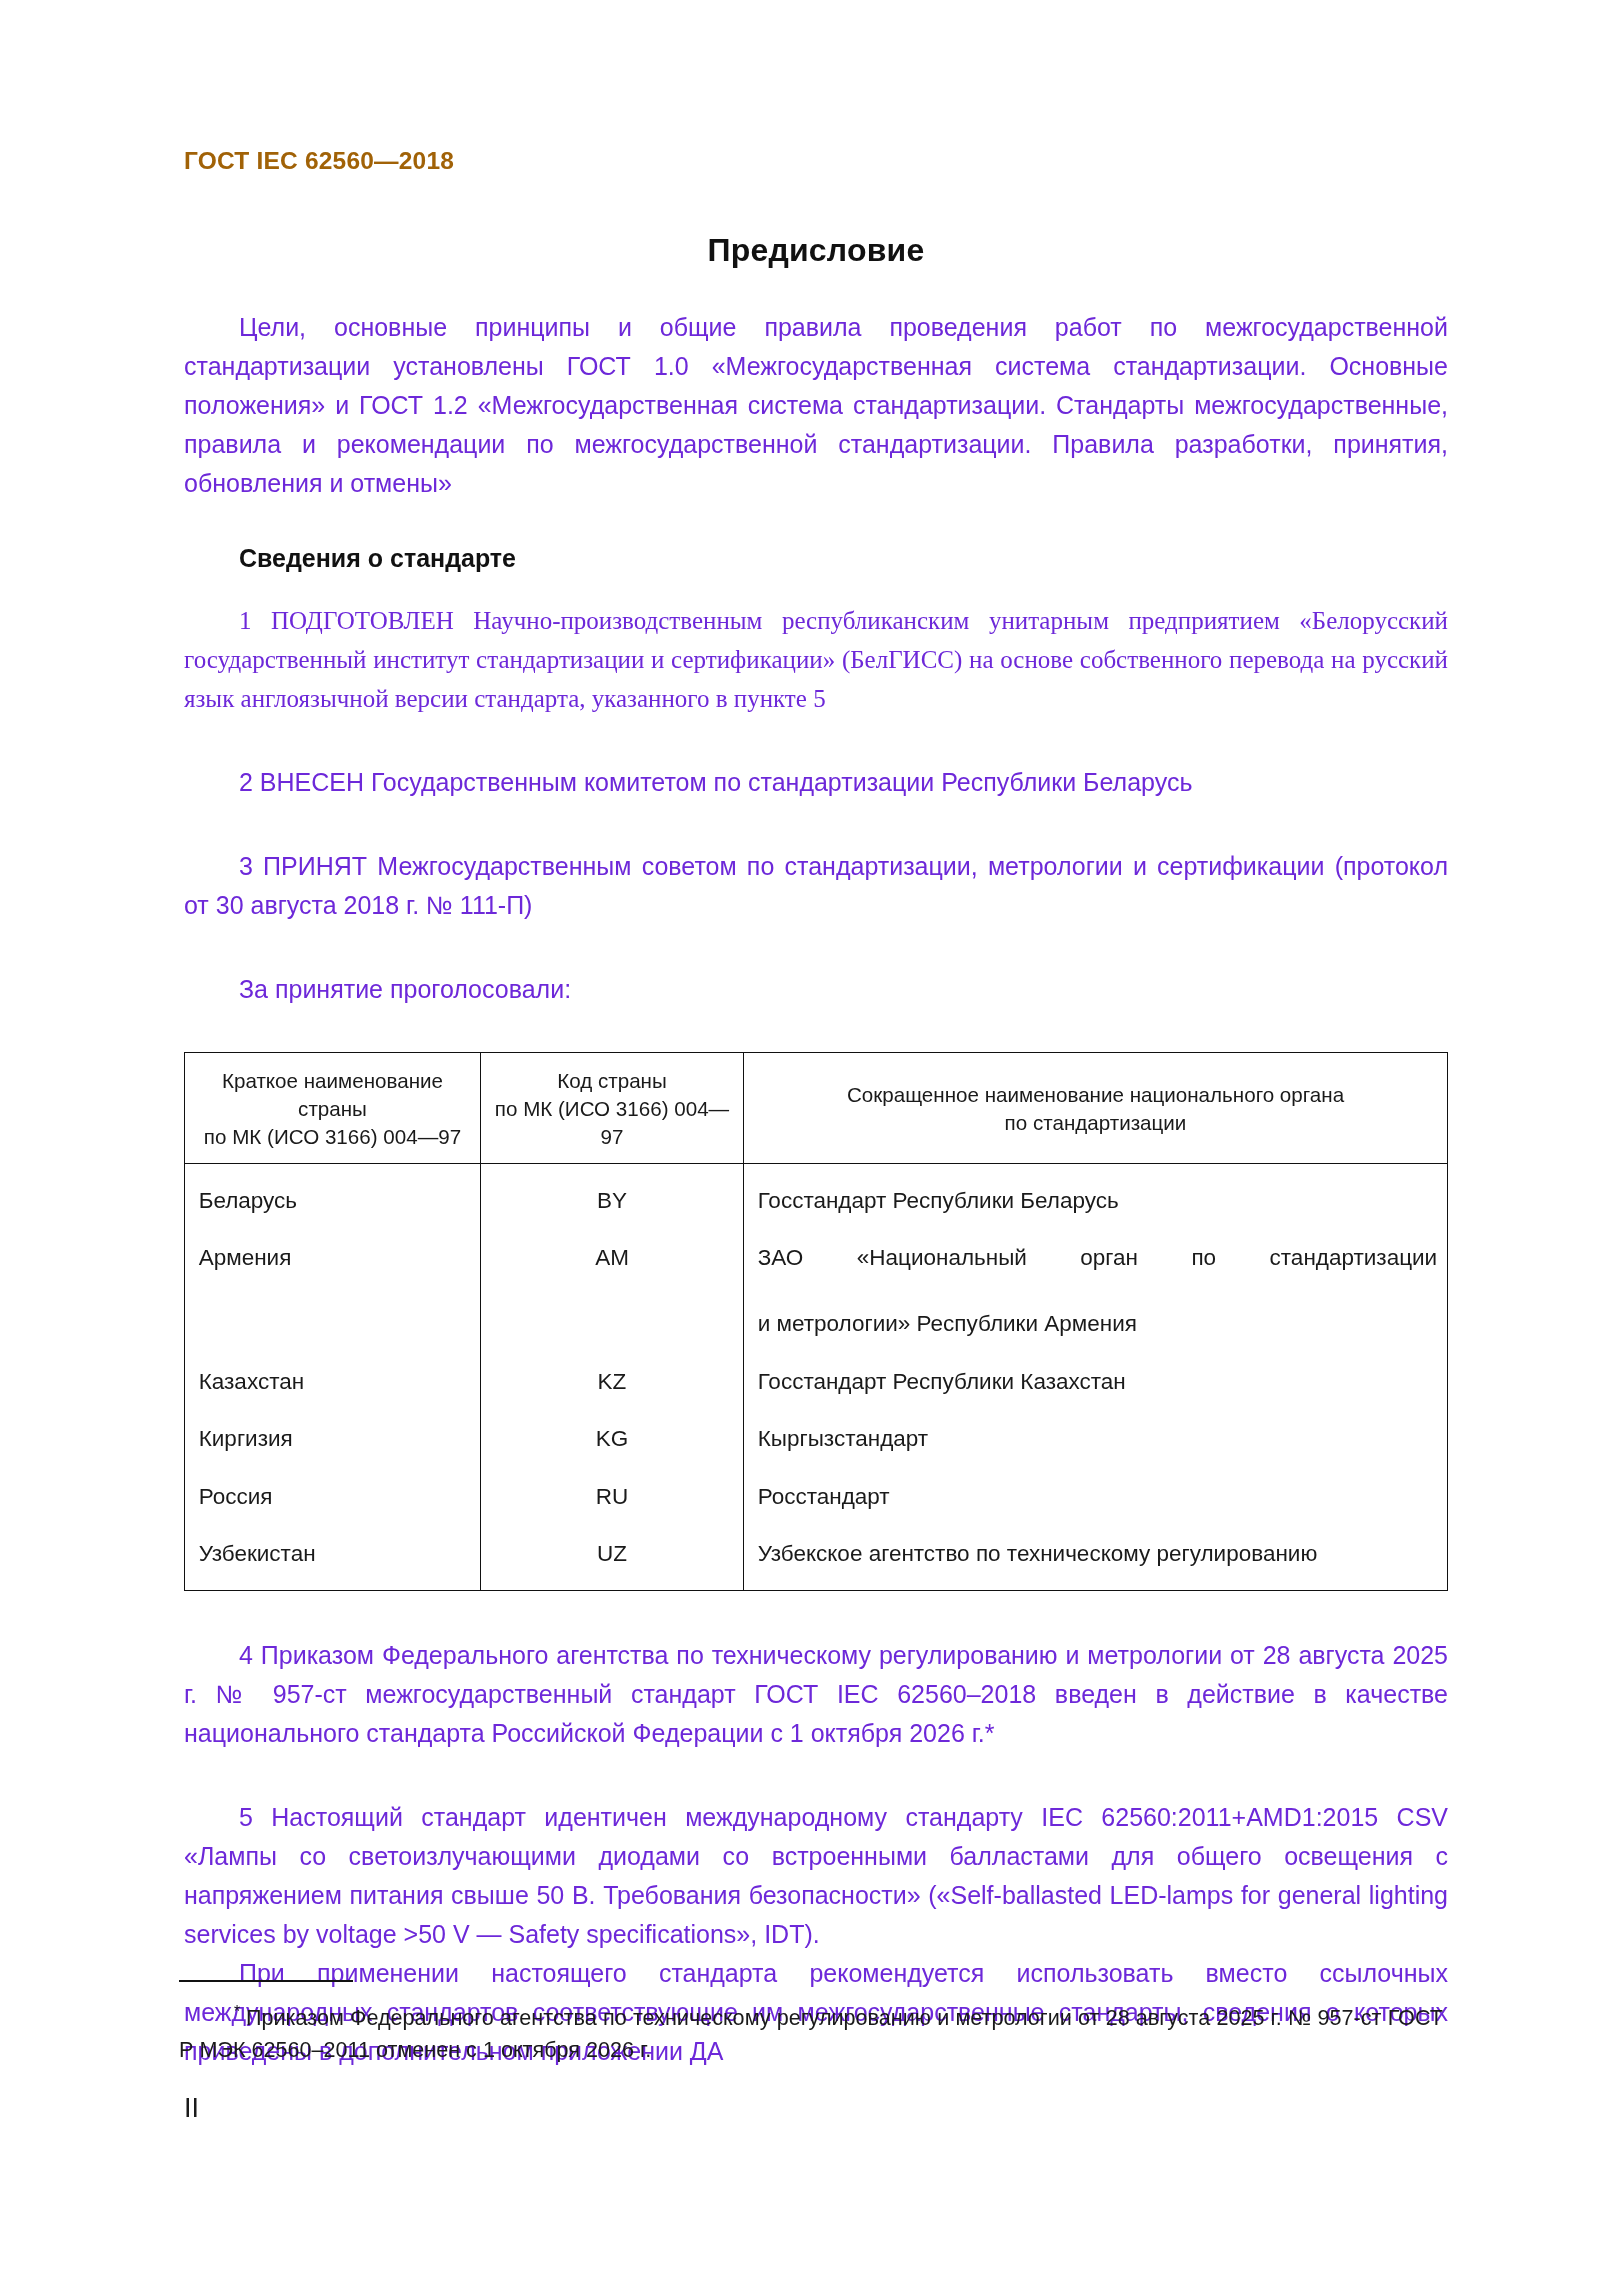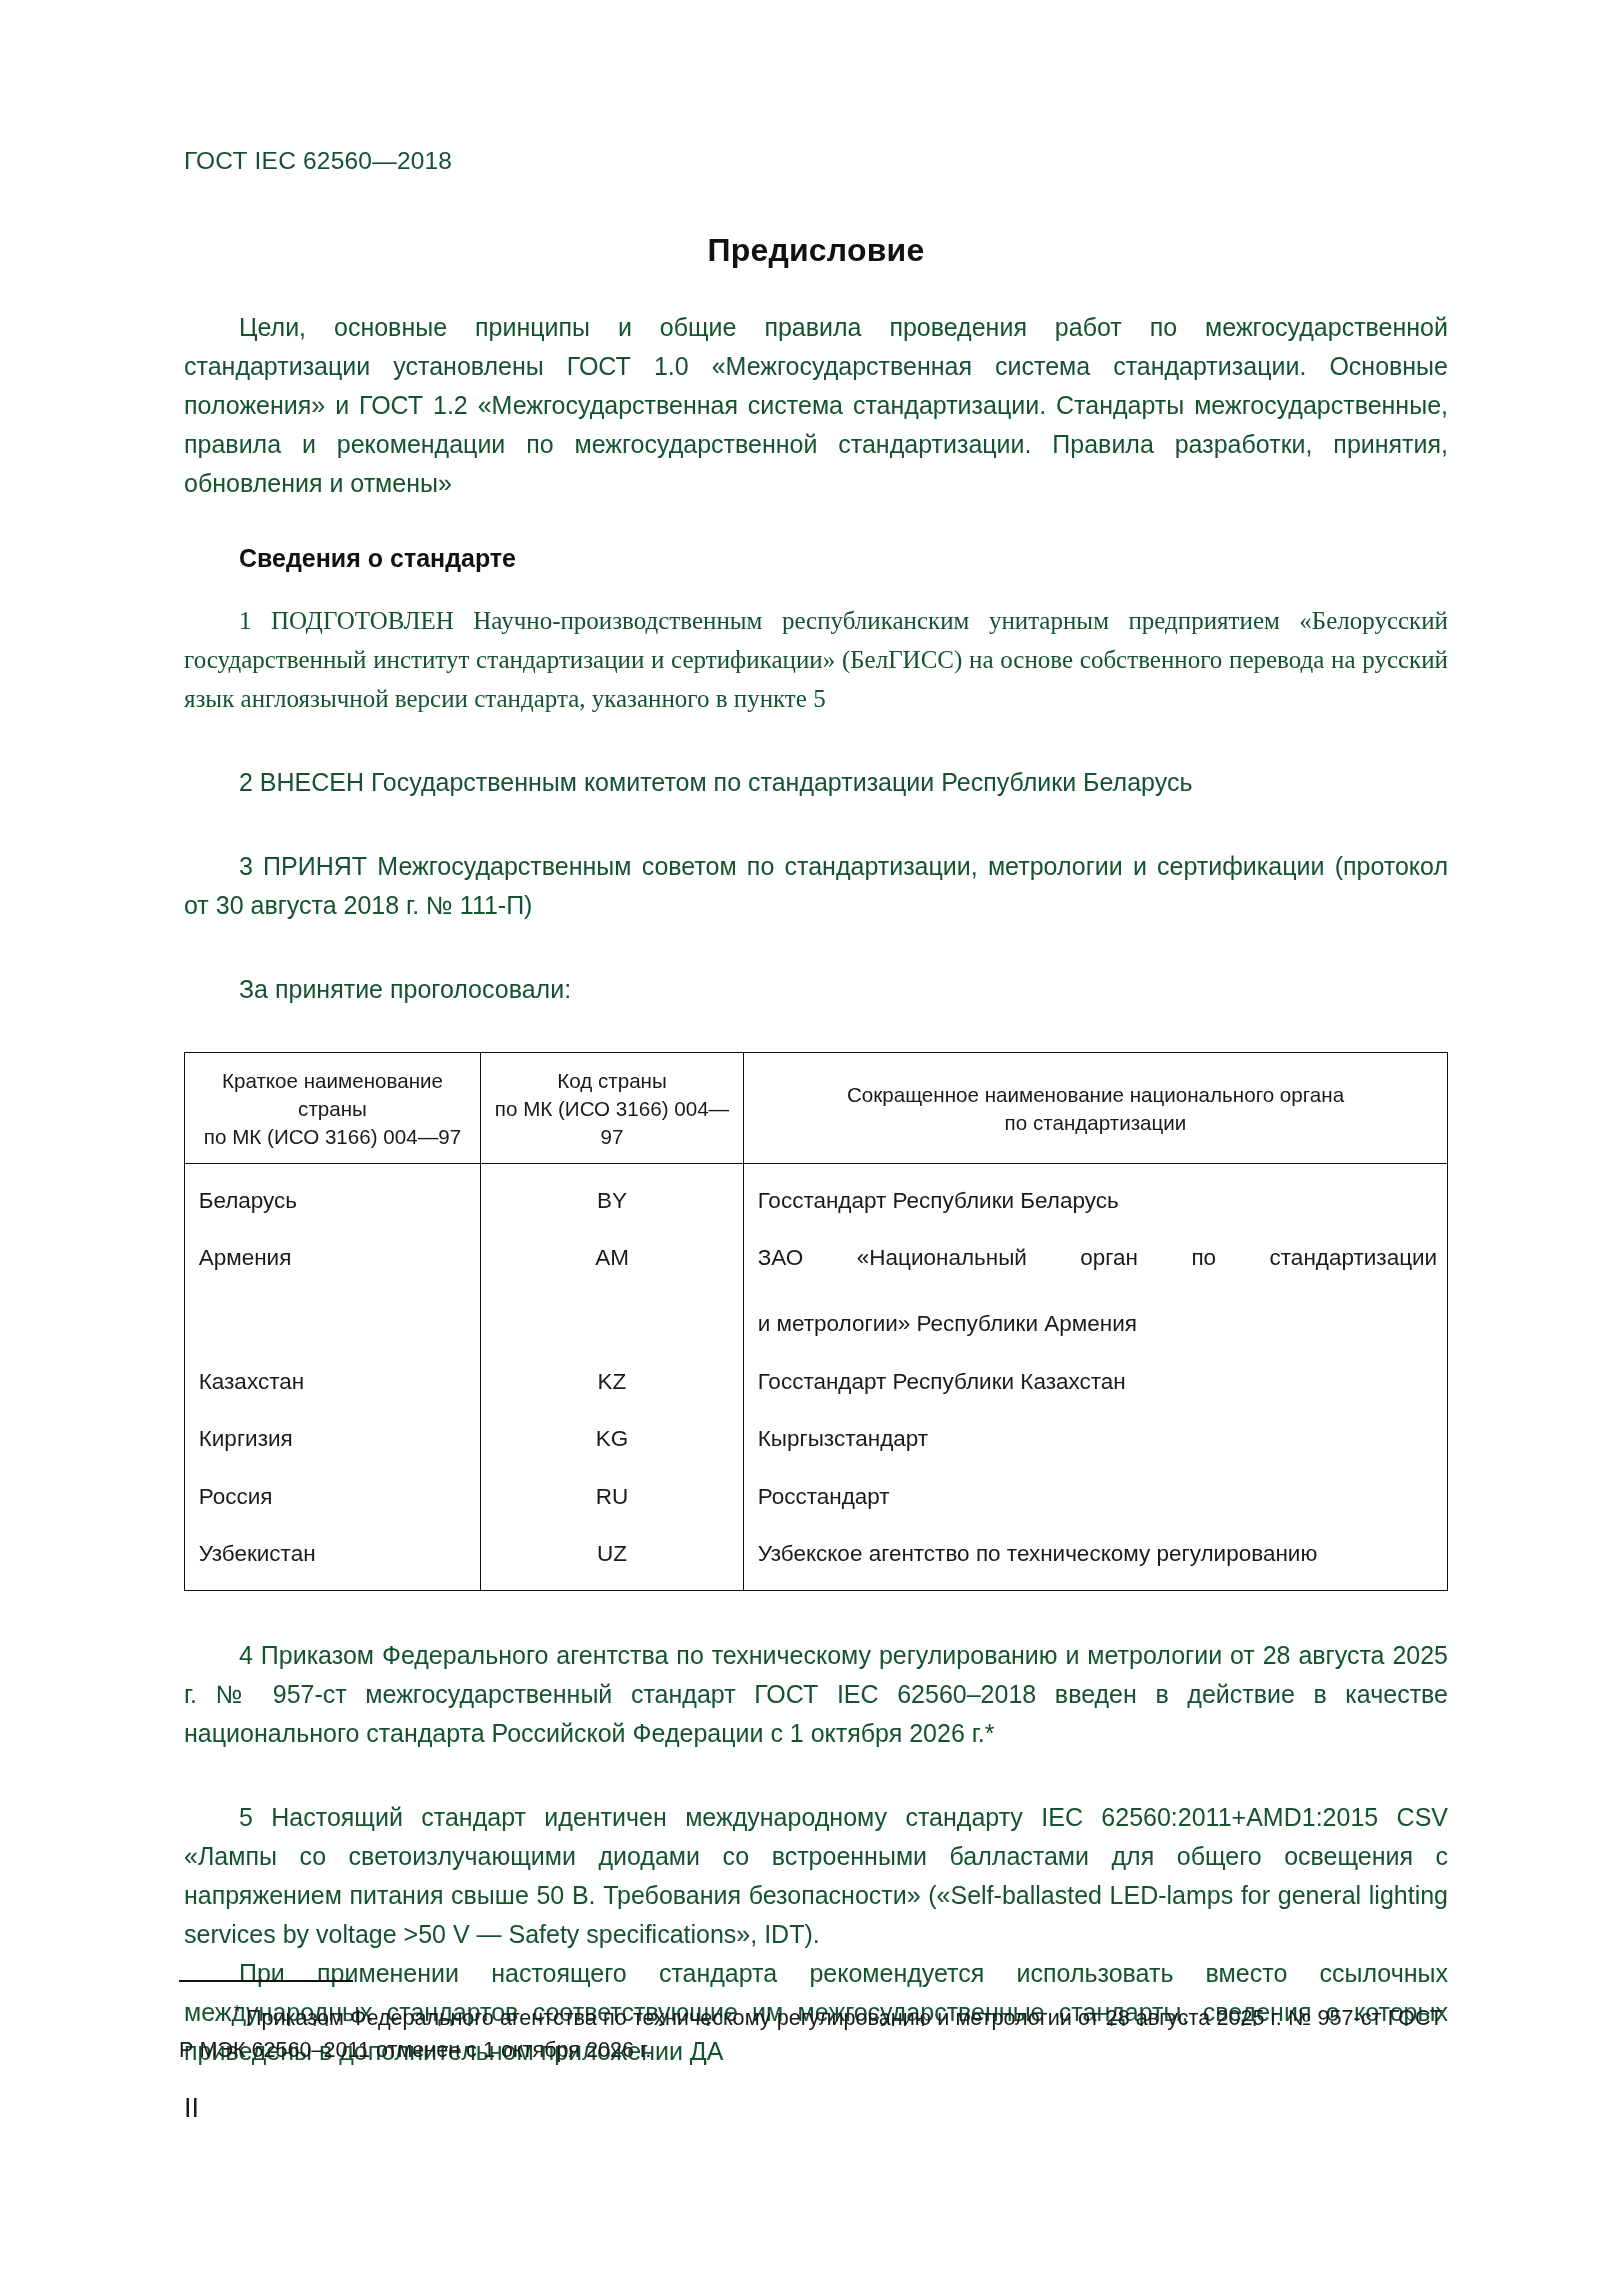--- a/index.html
+++ b/index.html
@@ -18,40 +18,40 @@
     overflow: hidden;
   }
   .content {
     position: absolute;
     left: 184px;
     top: 147px;
     width: 1264px;
   }
   .running-head {
     font-size: 24.5px;
-    font-weight: normal;
+    font-weight: bold;
     letter-spacing: 0.2px;
-    color: #14532d;
+    color: #a16207;
     margin: 0 0 57px 0;
   }
   .doc-title {
     font-size: 32px;
     font-weight: bold;
     text-align: center;
     margin: 0 0 39px 0;
     letter-spacing: 0.2px;
     color: #111111;
   }
   p.body {
     font-size: 25px;
     line-height: 39px;
     text-align: justify;
     text-justify: inter-word;
     margin: 0;
-    color: #14532d;
+    color: #6d28d9;
     hyphens: none;
   }
   p.indent { text-indent: 55px; }
   p.gap-md { margin-top: 28px; font-family: Liberation Serif, serif; }
   p.gap-lg { margin-top: 45px; }
   .subhead {
     font-size: 25px;
     font-weight: bold;
     margin: 41px 0 0 0;
     text-indent: 55px;

